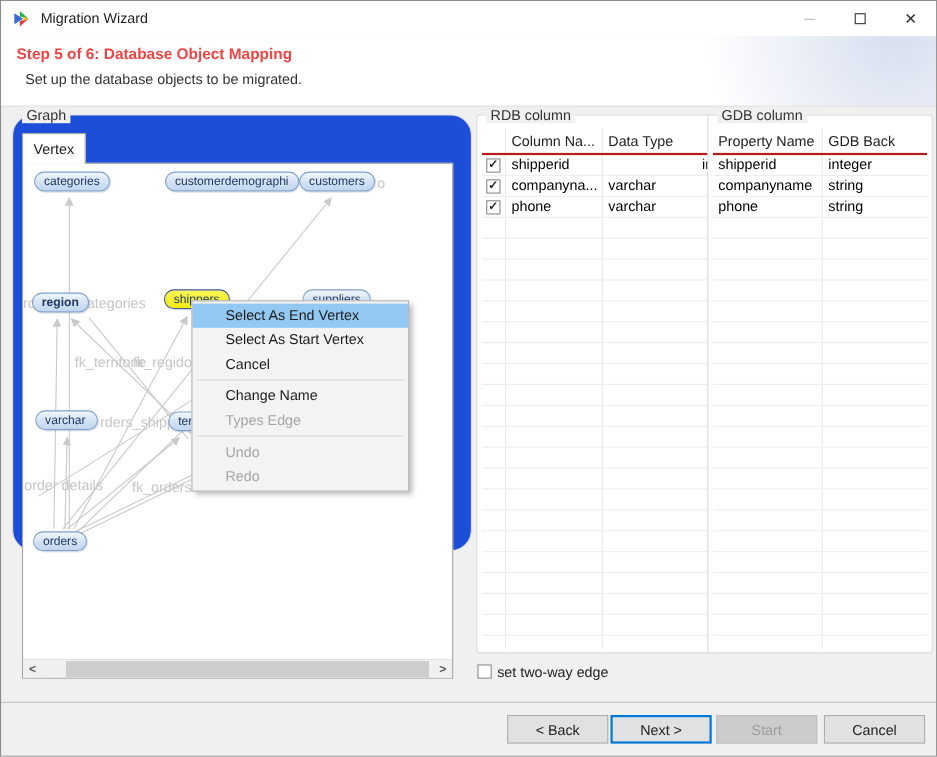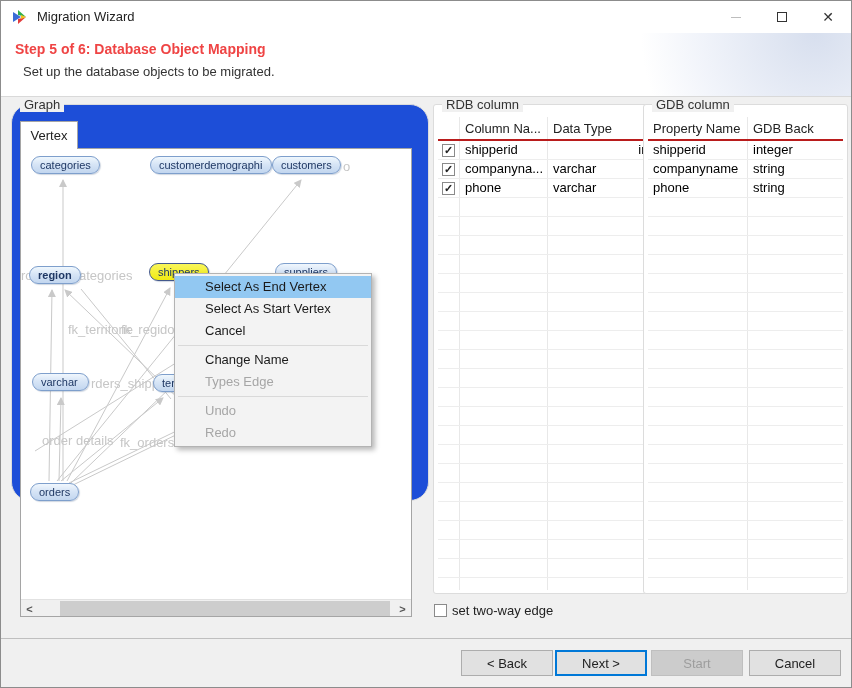--- a/index.html
+++ b/index.html
@@ -125,21 +125,21 @@
             <line x1="60" y1="140" x2="150" y2="250"></line>
             <line x1="38" y1="332" x2="40" y2="249" marker-end="url(#arrow)"></line>
           </g>
       </svg>
       <div id="labels-layer">
           <div class="edge-label" style="left: 0px; top: 119px;">ro</div>
           <div class="edge-label" style="left: 58px; top: 119px;">ategories</div>
           <div class="edge-label" style="left: 47px; top: 173px;">fk_territorie</div>
           <div class="edge-label" style="left: 100px; top: 173px;">fk_regido</div>
           <div class="edge-label" style="left: 70px; top: 227px;">rders_shipp</div>
-          <div class="edge-label" style="left: 1px; top: 284px; padding-left: 20px;">order details</div>
+          <div class="edge-label" style="left: 1px; top: 284px;">order details</div>
           <div class="edge-label" style="left: 99px; top: 286px;">fk_orders</div>
           <div class="edge-label" style="left: 322px; top: 10px;">o</div>
         </div>
       <div id="nodes-layer">
           <div class="gnode" style="left: 10px; top: 7px; min-width: 64px;">categories</div>
           <div class="gnode" style="left: 129px; top: 7px; min-width: 122px;">customerdemographi</div>
           <div class="gnode" style="left: 251px; top: 7px; min-width: 64px;">customers</div>
           <div class="gnode sel" style="left: 128px; top: 114px; min-width: 56px;">shippers</div>
           <div class="gnode" style="left: 8px; top: 117px; min-width: 45px; font-weight: bold;">region</div>
           <div class="gnode" style="left: 254px; top: 114px; min-width: 53px;">suppliers</div>

